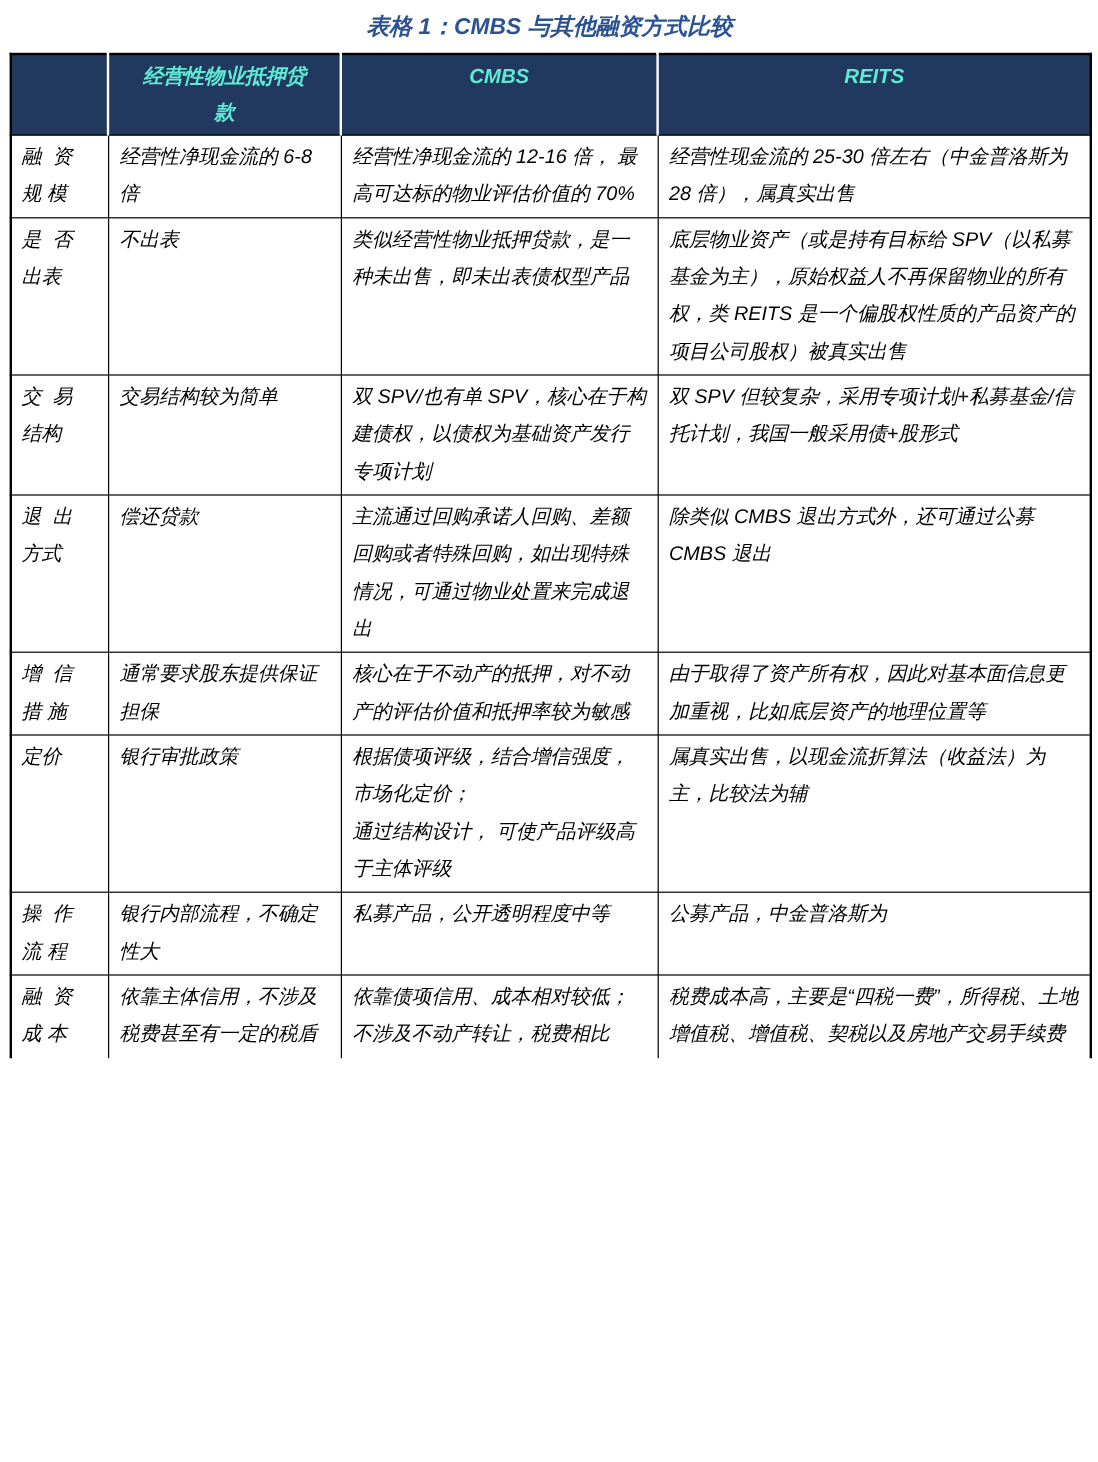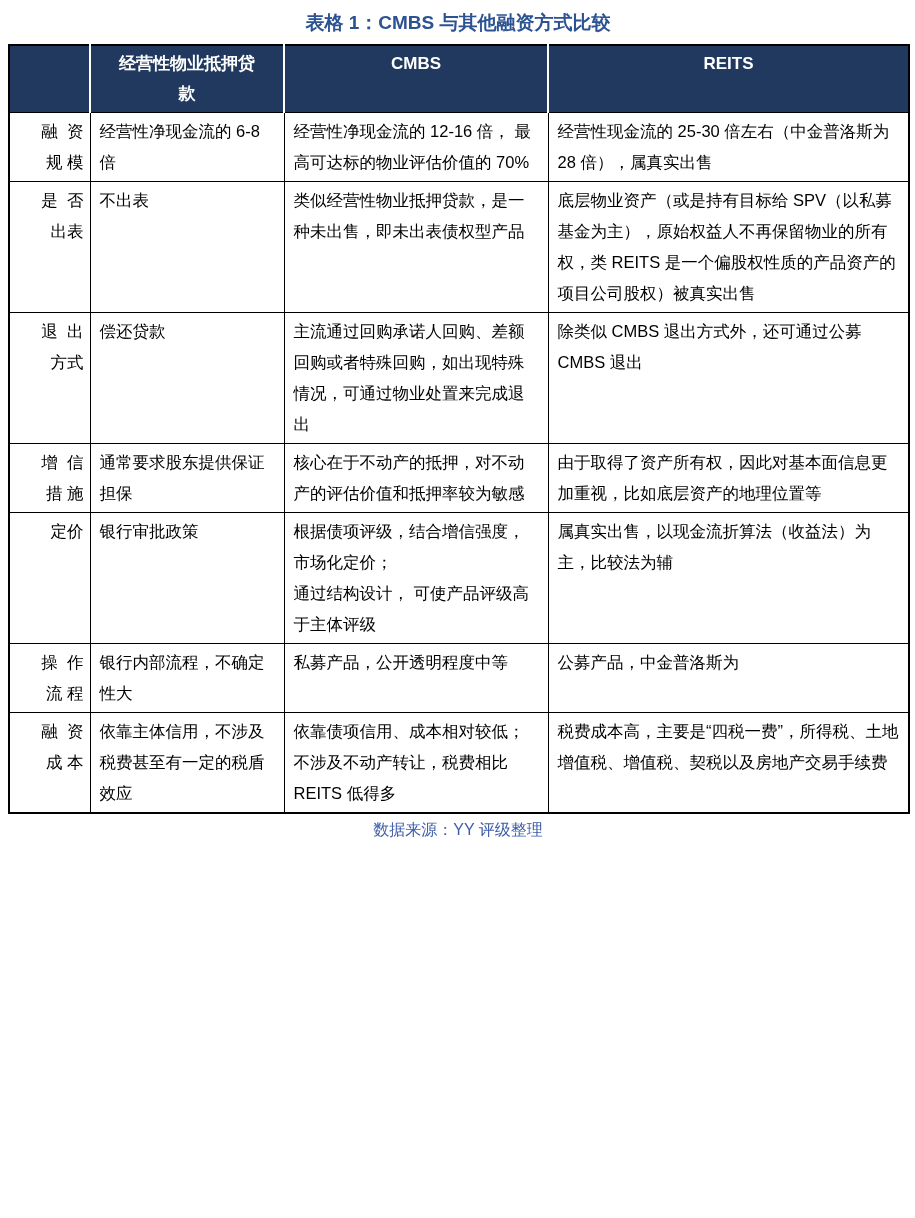--- a/index.html
+++ b/index.html
@@ -8,20 +8,21 @@
     background: #ffffff;
     font-family: "Liberation Sans", sans-serif;
   }
   .page {
     width: 915px;
     height: 882px;
     box-sizing: border-box;
     padding: 8px 7px 0 8px;
     background: #ffffff;
     overflow: hidden;
+    font-style: italic;
   }
   .table-title {
     text-align: center;
     font-size: 19px;
     font-weight: bold;
     color: var(--title-color, #2B5291);
     line-height: 26px;
     margin: 2px 0 8px 0;
     white-space: pre-wrap;
   }
@@ -33,40 +34,39 @@
   }
   table.cmp th, table.cmp td {
     border: 1px solid var(--border-color, #000);
     vertical-align: top;
     box-sizing: border-box;
     white-space: pre-wrap;
     word-break: break-word;
   }
   table.cmp thead th {
     background: var(--header-bg, #21395F);
-    color: #ffffff;
+    color: #5eead4;
     font-weight: bold;
     font-size: 17px;
     line-height: 30px;
     text-align: center;
     padding: 3px 6px;
   }
   table.cmp thead th + th {
     border-left: 2px solid #ffffff;
   }
   table.cmp td {
     font-size: 16.5px;
     line-height: 31px;
     color: #000000;
     padding: 3px 9px 3px 9px;
     text-align: left;
   }
   table.cmp td.rowlabel {
     padding: 3px 6px 3px 8px;
-    text-align: right;
   }
   .source-note {
     font-size: 16px;
     color: var(--source-color, #3D5DA9);
     line-height: 22px;
     margin-top: 5px;
     text-align: center;
   }
 </style>
 </head>
@@ -101,20 +101,27 @@
         <td>经营性现金流的 25-30 倍左右（中金普洛斯为 28 倍），属真实出售</td>
       </tr>
       <tr>
         <td class="rowlabel">是  否
 出表</td>
         <td>不出表</td>
         <td>类似经营性物业抵押贷款，是一种未出售，即未出表债权型产品</td>
         <td>底层物业资产（或是持有目标给 SPV（以私募基金为主），原始权益人不再保留物业的所有权，类 REITS 是一个偏股权性质的产品资产的项目公司股权）被真实出售</td>
       </tr>
       <tr>
+        <td class="rowlabel">交  易
+结构</td>
+        <td>交易结构较为简单</td>
+        <td>双 SPV/也有单 SPV，核心在于构建债权，以债权为基础资产发行专项计划</td>
+        <td>双 SPV 但较复杂，采用专项计划+私募基金/信托计划，我国一般采用债+股形式</td>
+      </tr>
+      <tr>
         <td class="rowlabel">退  出
 方式</td>
         <td>偿还贷款</td>
         <td>主流通过回购承诺人回购、差额回购或者特殊回购，如出现特殊情况，可通过物业处置来完成退出</td>
         <td>除类似 CMBS 退出方式外，还可通过公募 CMBS 退出</td>
       </tr>
       <tr>
         <td class="rowlabel">增  信
 措 施</td>
         <td>通常要求股东提供保证担保</td>

